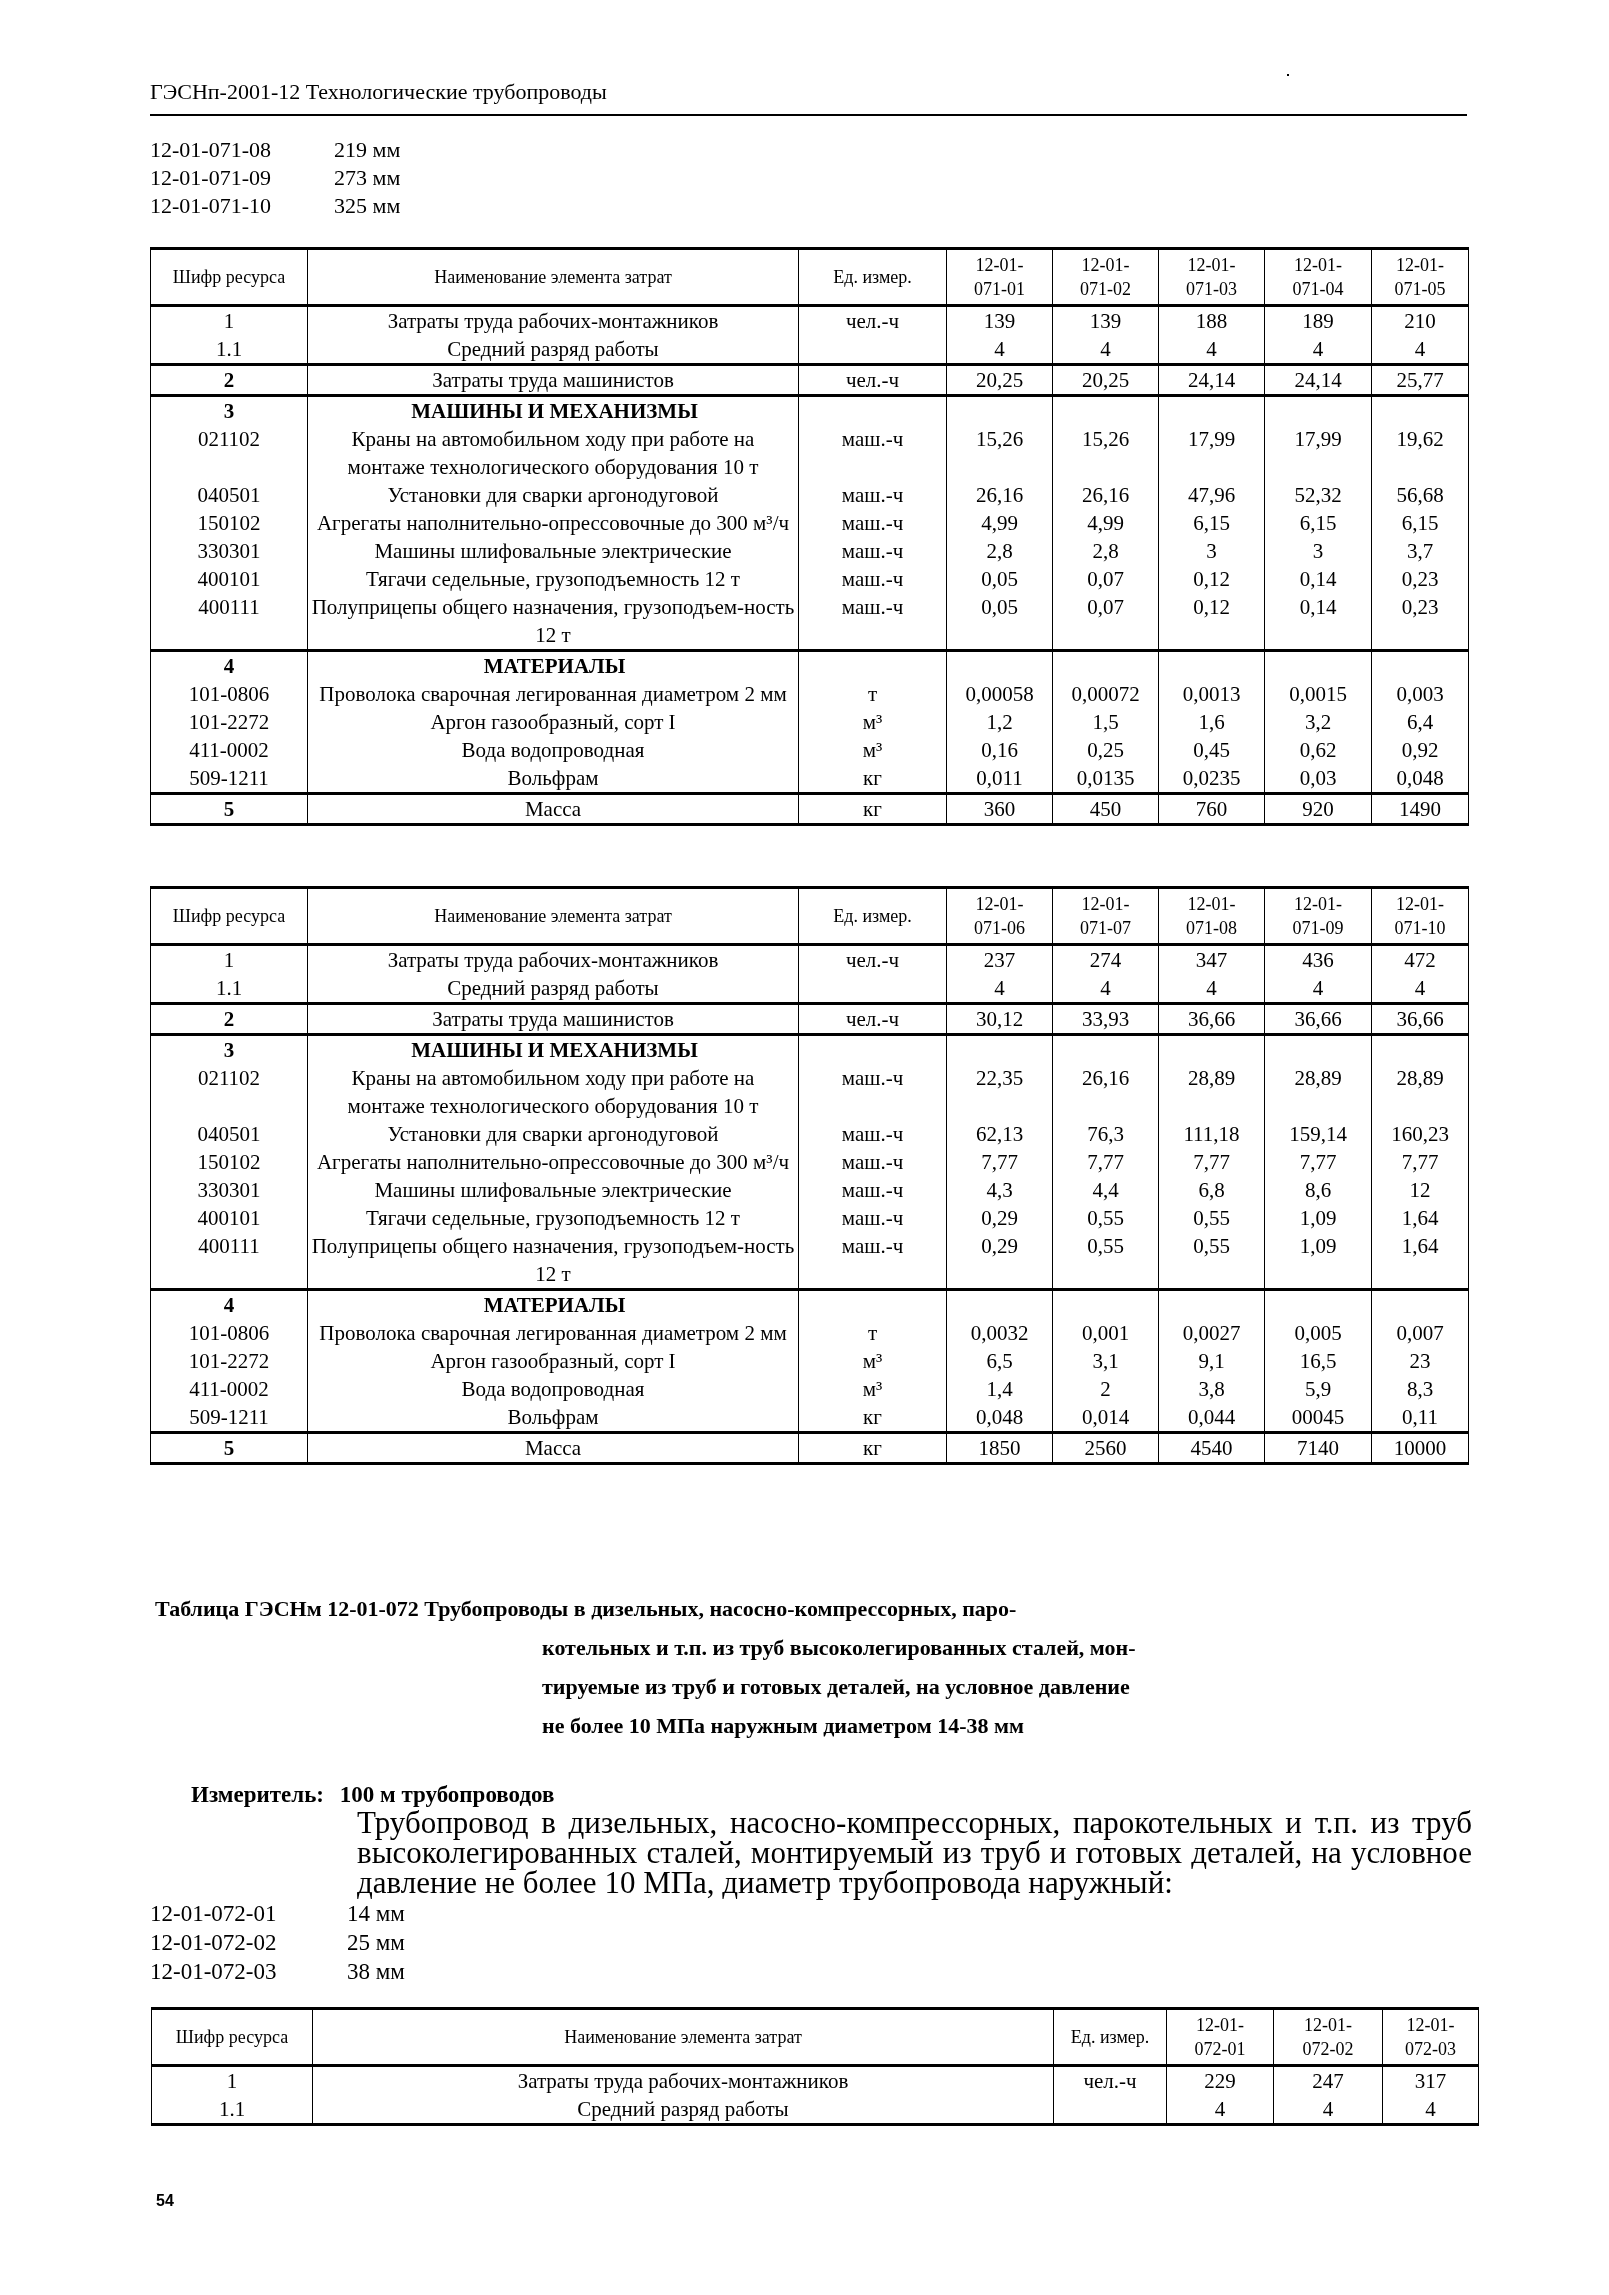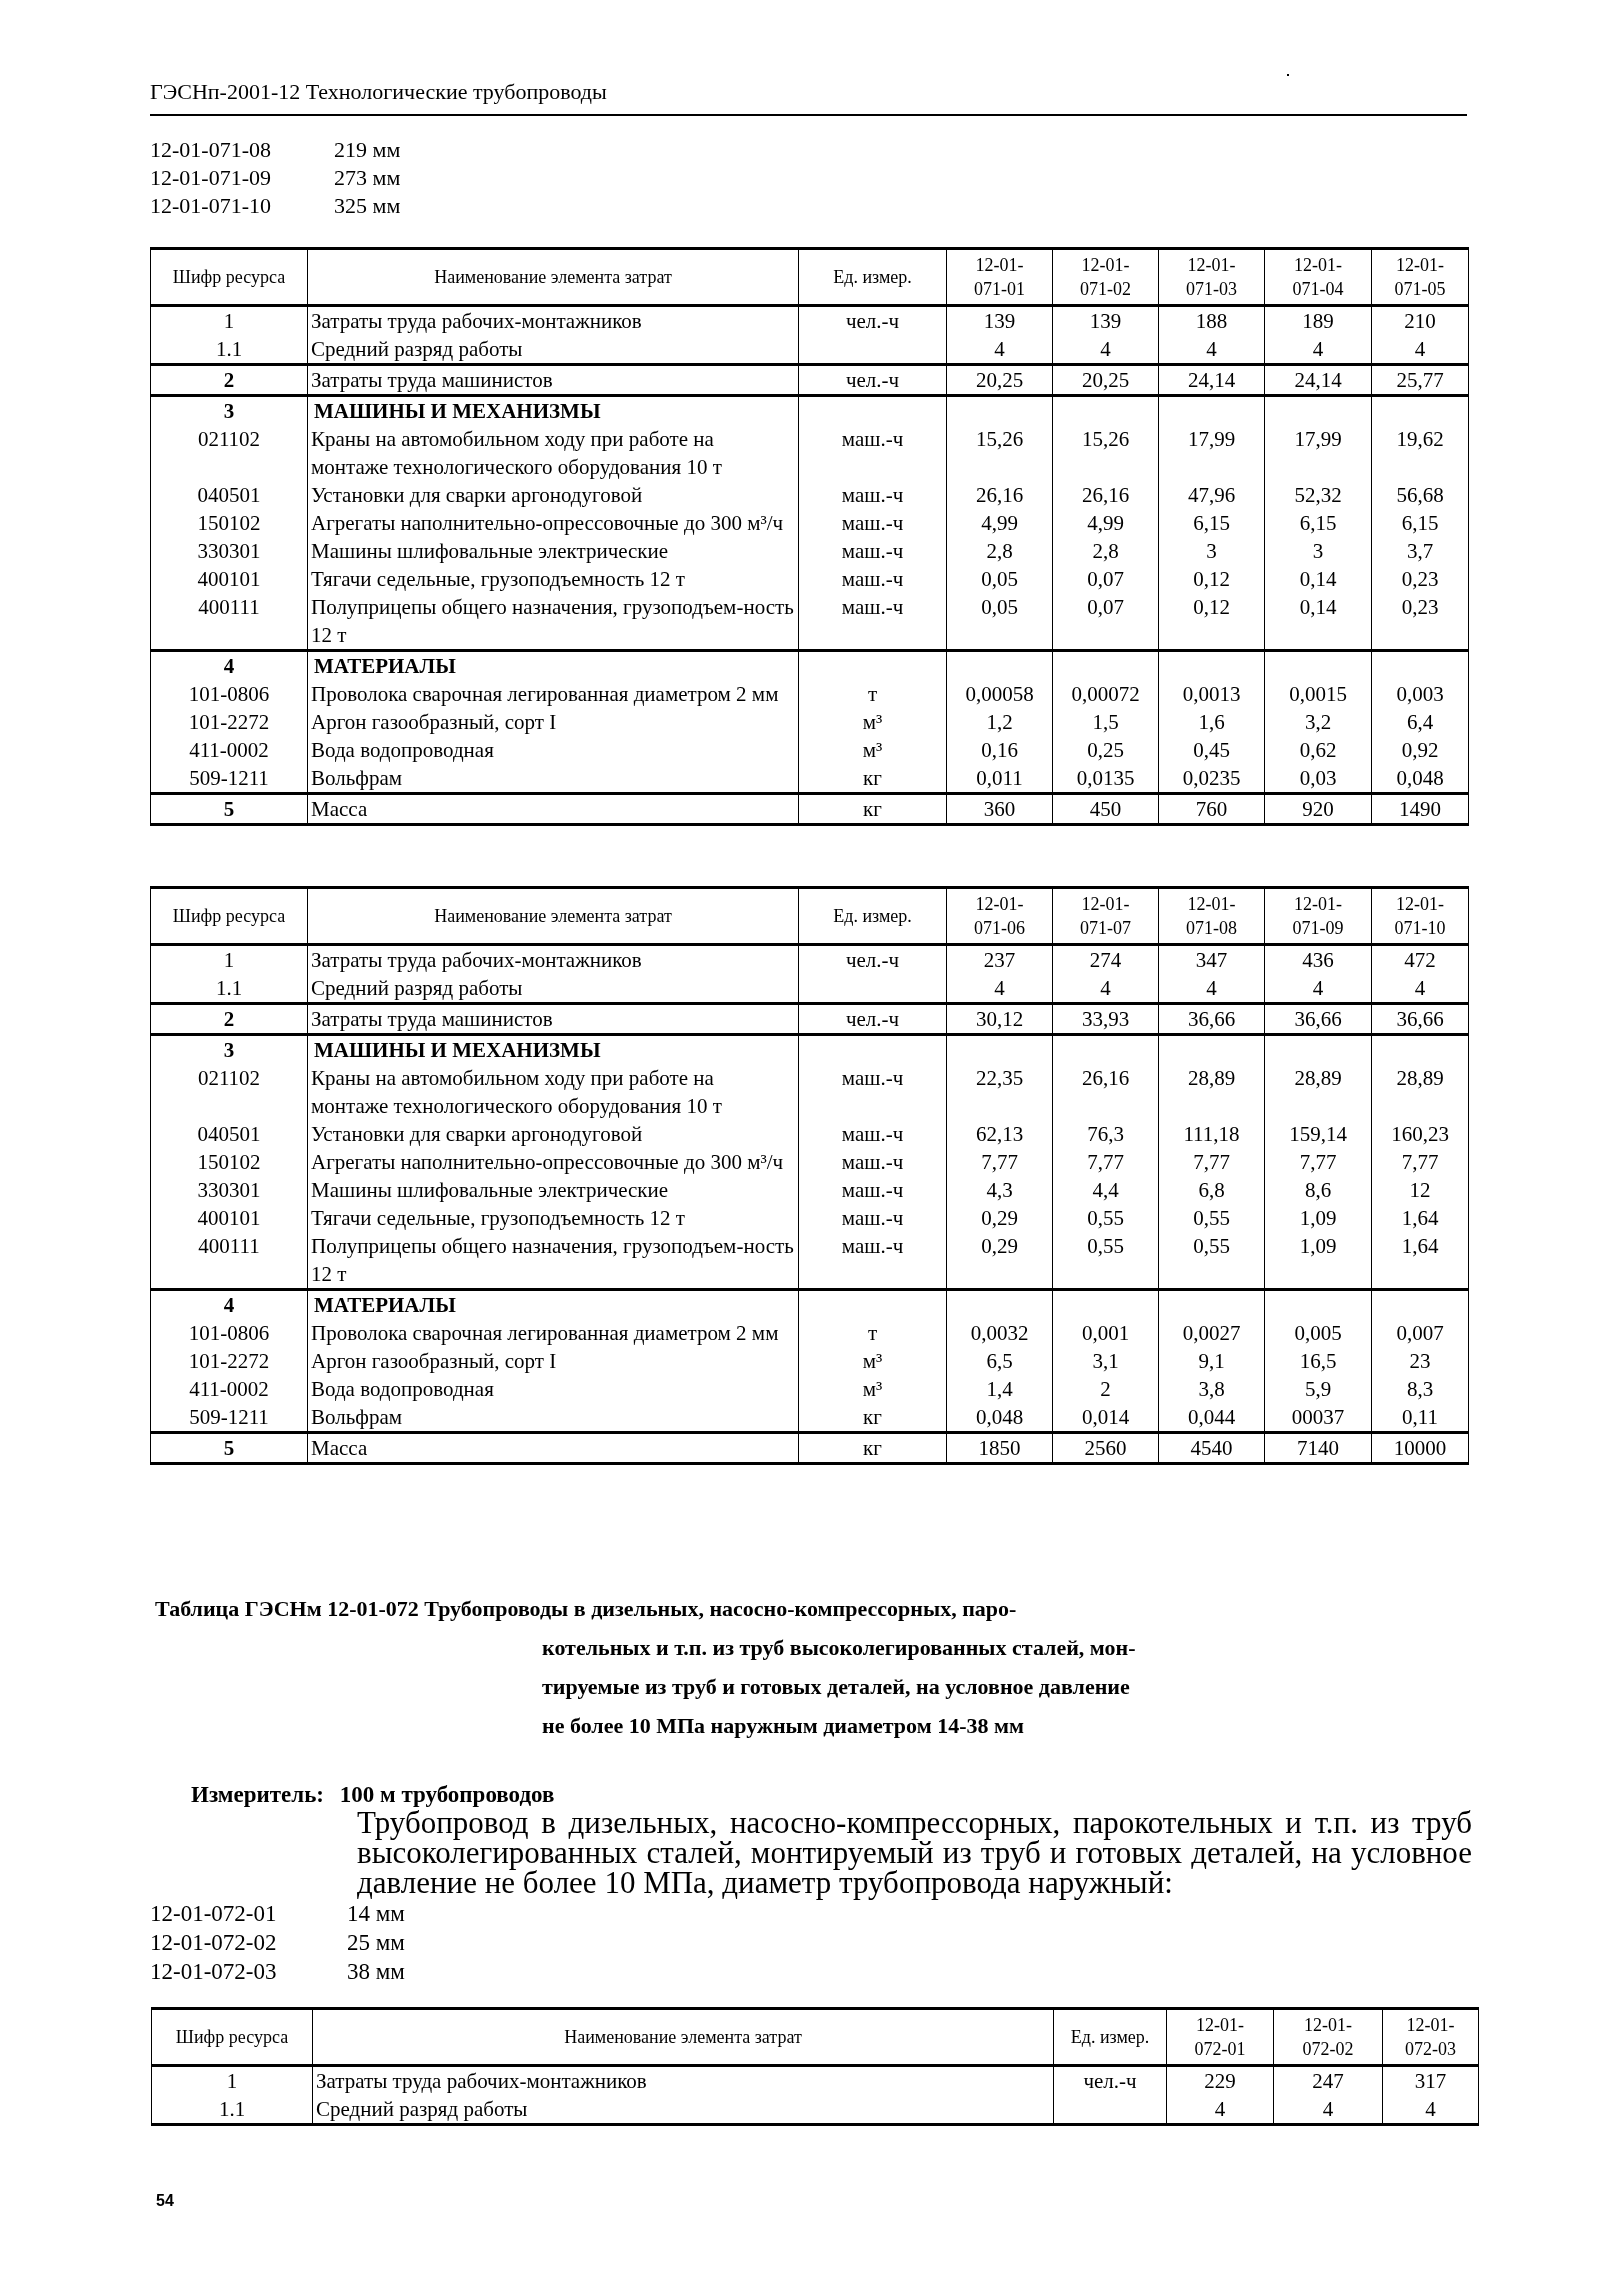--- a/index.html
+++ b/index.html
@@ -22,21 +22,21 @@
   }
   table.norm td, table.norm th {
     border-left: 1px solid #000; border-right: 1px solid #000;
     padding: 0 3px; vertical-align: top; font-weight: normal;
   }
   table.norm th {
     font-size: 18px; line-height: 24px; vertical-align: middle; text-align: center;
     padding: 3px 2px; border-bottom: 3.5px solid #000; border-top: 3px solid #000;
   }
   table.norm td.c { text-align: center; }
-  table.norm td.l { text-align: left; }
+  table.norm td.l { text-align: center; }
   table.norm tr.grp-top td { border-top: 3px solid #000; }
   table.norm tr.last td { border-bottom: 3px solid #000; }
   table.norm td.bold { font-weight: bold; }
   table.norm .sect { font-weight: bold; padding-left: 6px; margin-left: 16px; }
   table.norm tbody { border-left: 1.5px solid #000; border-right: 1.5px solid #000; }
 
   .tab-title {
     left: 155px; top: 1589px; width: 1316px; font-size: 22px; font-weight: bold;
     line-height: 39px;
   }
@@ -420,21 +420,21 @@
         <td class="c">5,9</td>
         <td class="c">8,3</td>
       </tr>
       <tr>
         <td class="c">509-1211</td>
         <td class="l">Вольфрам</td>
         <td class="c">кг</td>
         <td class="c">0,048</td>
         <td class="c">0,014</td>
         <td class="c">0,044</td>
-        <td class="c">00037</td>
+        <td class="c">00045</td>
         <td class="c">0,11</td>
       </tr>
       <tr class="grp-top last">
         <td class="c bold">5</td>
         <td class="l">Масса</td>
         <td class="c">кг</td>
         <td class="c">1850</td>
         <td class="c">2560</td>
         <td class="c">4540</td>
         <td class="c">7140</td>

